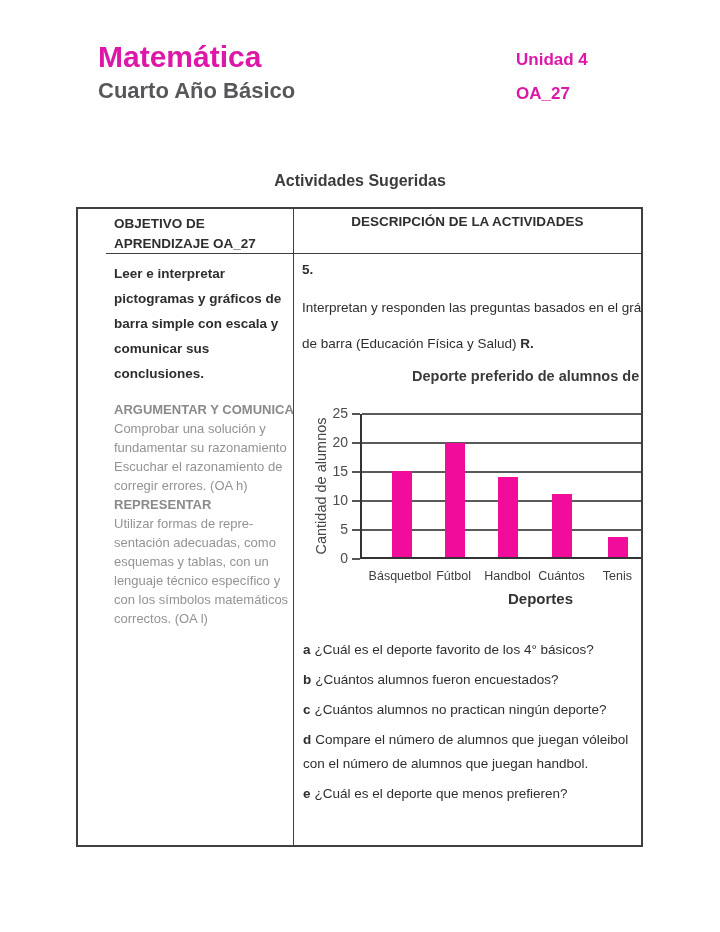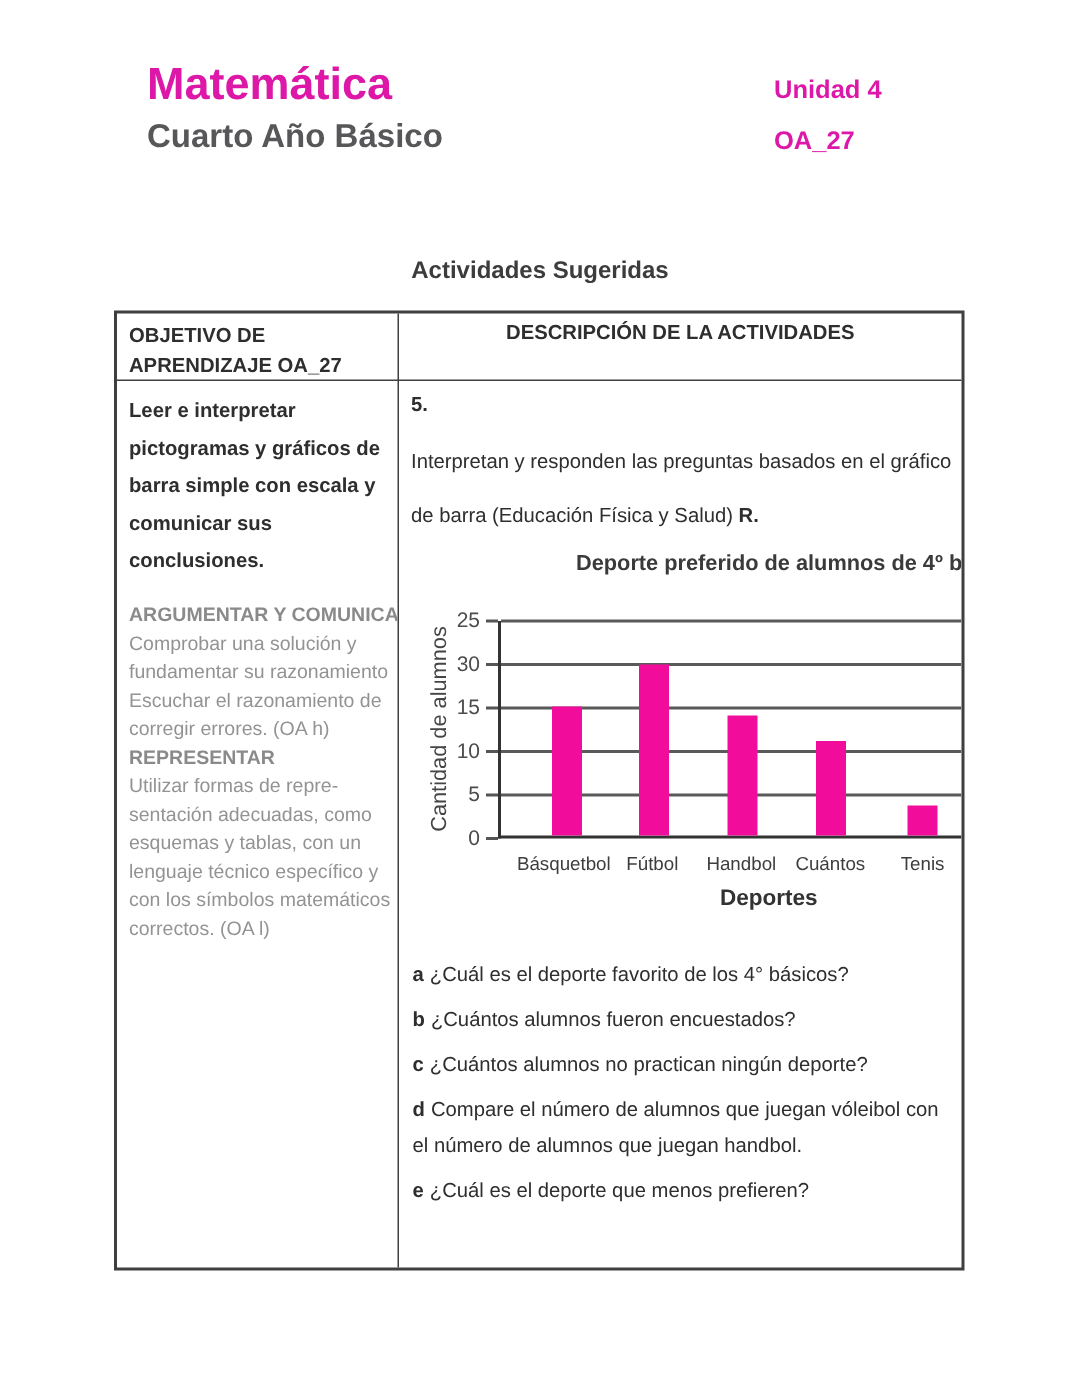--- a/index.html
+++ b/index.html
@@ -18,21 +18,21 @@
   
   .brand-title{position:absolute;left:98px;top:40px;font-size:30px;font-weight:bold;color:var(--brand);}
   .brand-sub{position:absolute;left:98px;top:78px;font-size:22px;font-weight:bold;color:#57575a;}
   .unit{position:absolute;left:516px;top:50px;font-size:17px;font-weight:bold;color:var(--brand);}
   .oa{position:absolute;left:516px;top:84px;font-size:17px;font-weight:bold;color:var(--brand);}
   .section-title{position:absolute;left:0;top:172px;width:720px;text-align:center;font-size:16px;font-weight:bold;color:#3c3c3c;}
   
   .acttable{
     position:absolute;left:76px;top:207px;width:567px;height:640px;
     border:2px solid var(--border);
-    display:grid;grid-template-columns:188px 1fr;grid-template-rows:45px 1fr;
+    display:grid;grid-template-columns:188px 1fr;grid-template-rows:45px 1fr;padding-left:28px;
   }
   .cell{overflow:hidden;}
   .c-right{border-right:1.5px solid var(--border);}
   .c-bottom{border-bottom:1.5px solid var(--border);}
   .th1{padding:5px 8px;font-weight:bold;font-size:13.5px;line-height:1.45;}
   .th2{padding-top:5px;text-align:center;font-weight:bold;font-size:13.5px;}
   
   .objcell{padding:7px 8px;}
   .objective{font-weight:bold;font-size:13.5px;line-height:25px;color:var(--dark);}
   .skills{margin-top:14px;}
@@ -103,21 +103,21 @@
     <div class="actintro"><span>Interpretan y responden las preguntas basados en el gráfico de barra (Educación Física y Salud) </span><b>R.</b></div>
     <div class="charttitle">Deporte preferido de alumnos de 4º básico</div>
 
     <div class="chart" id="chart">
       <div class="ylabel">Cantidad de alumnos</div>
       <div class="yticks" id="yticks">
           <div class="ytick" style="top: 136px;">0</div>
           <div class="ytick" style="top: 107px;">5</div>
           <div class="ytick" style="top: 78px;">10</div>
           <div class="ytick" style="top: 49px;">15</div>
-          <div class="ytick" style="top: 20px;">30</div>
+          <div class="ytick" style="top: 20px;">20</div>
           <div class="ytick" style="top: -9px;">25</div>
         </div>
       <div class="plot" id="plot">
           <div class="tickstub" style="top: 144.25px;"></div>
           <div class="gridline" style="top: 115.25px;"></div>
           <div class="tickstub" style="top: 115.25px;"></div>
           <div class="gridline" style="top: 86.25px;"></div>
           <div class="tickstub" style="top: 86.25px;"></div>
           <div class="gridline" style="top: 57.25px;"></div>
           <div class="tickstub" style="top: 57.25px;"></div>

